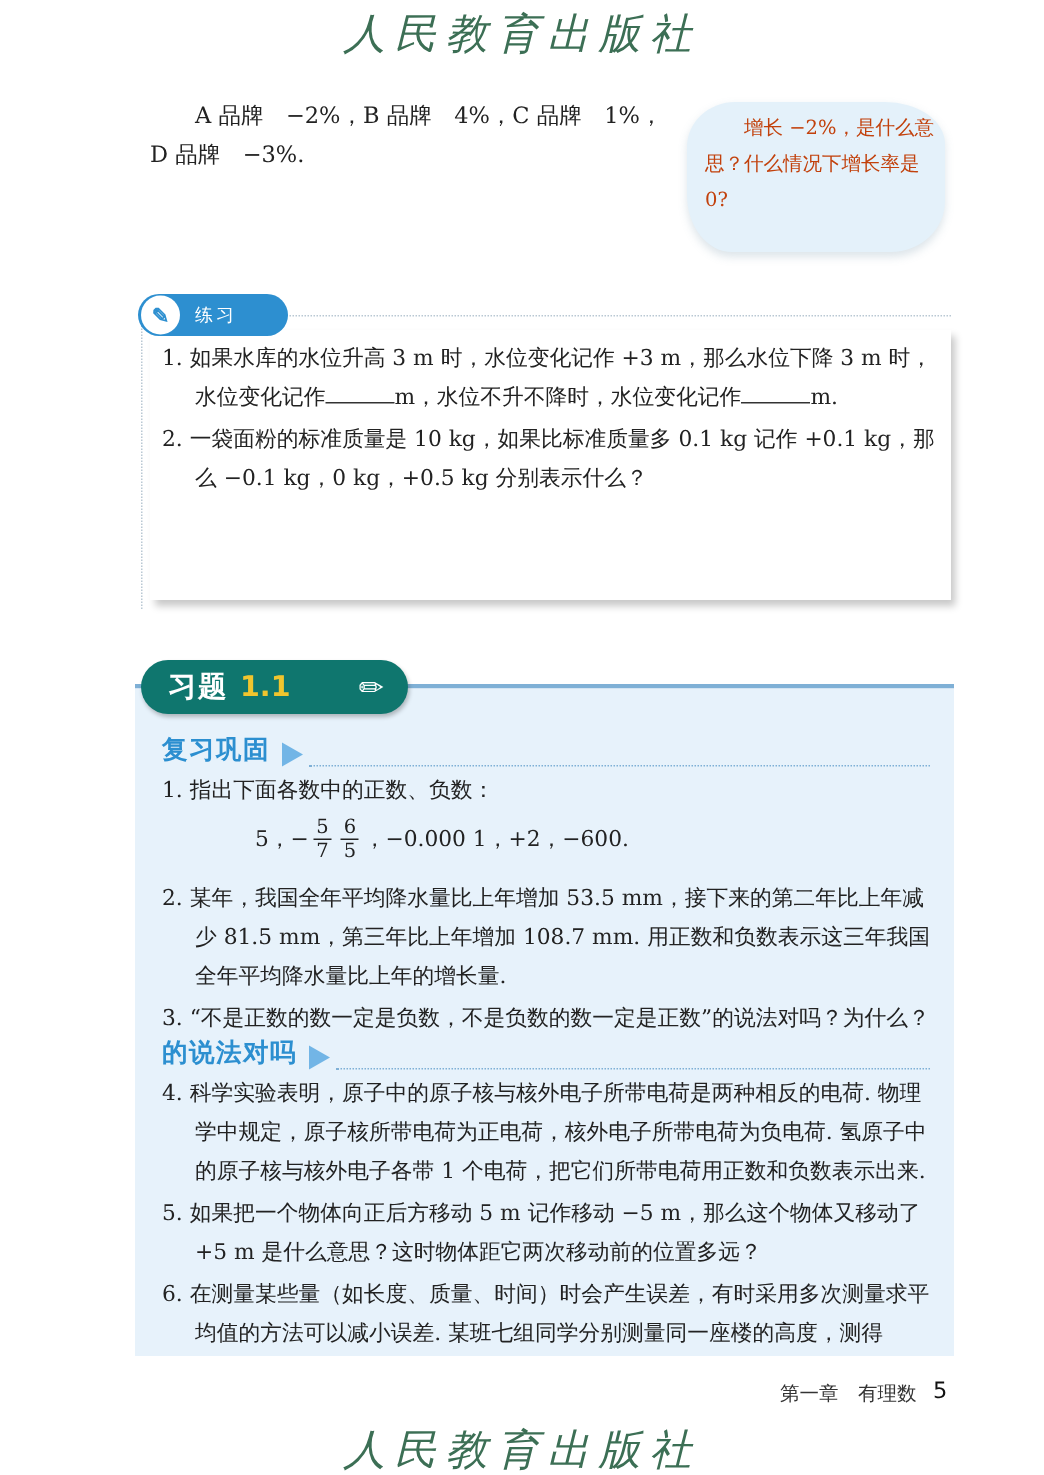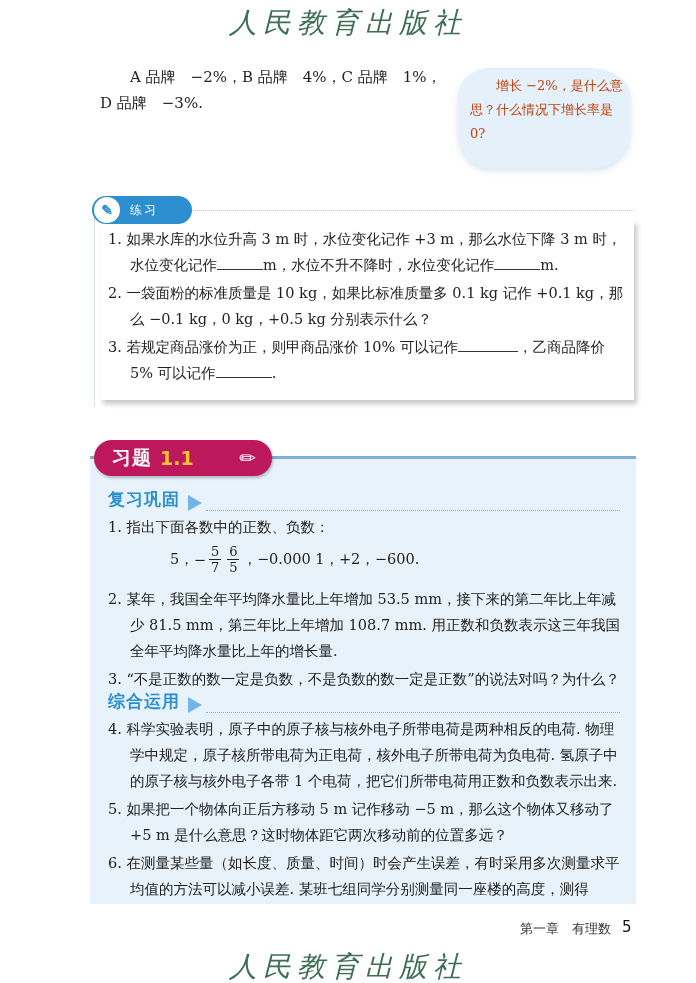--- a/index.html
+++ b/index.html
@@ -34,21 +34,21 @@
   .practice-label { color:#fff; font-family:"DejaVu Sans",sans-serif; font-size:12px;
                     margin-left:10px; letter-spacing:2px; }
   .practice-list { position:absolute; left:108px; top:226px; width:518px; font-size:14.5px;
                    line-height:26px; }
   .item { margin:0 0 2px 0; padding-left:22px; text-indent:-22px; }
   .blank { display:inline-block; border-bottom:1px solid #333; height:16px; vertical-align:baseline; }
 
   .exercise { position:absolute; left:90px; top:440px; width:546px; height:464px; }
   .exercise-line { position:absolute; left:0; right:0; top:16px; height:3px; background:#7fb0d6; }
   .exercise-bg { position:absolute; left:0; right:0; top:19px; bottom:0; background:#e7f2fb; }
-  .exercise-tab { position:absolute; left:4px; top:0; width:178px; height:36px; background:#be185d;
+  .exercise-tab { position:absolute; left:4px; top:0; width:178px; height:36px; background:#0f766e;
                   border-radius:18px; box-shadow:1px 2px 3px rgba(0,0,0,0.25);
                   display:flex; align-items:center; }
   .ex-title { color:#fff; font-family:"DejaVu Sans",sans-serif; font-weight:bold; font-size:19px;
               margin-left:18px; letter-spacing:1px; }
   .ex-num { color:#f0c52e; font-family:"DejaVu Sans",sans-serif; font-weight:bold; font-size:19px;
             margin-left:8px; }
   .pencil { margin-left:auto; margin-right:16px; color:#fff; font-size:20px; }
 
   .sub-head { position:absolute; left:108px; display:flex; align-items:flex-end; width:512px; }
   .sub-label { color:#2c8fd0; font-family:"DejaVu Sans",sans-serif; font-weight:bold; font-size:17px; letter-spacing:1px; }
@@ -88,24 +88,20 @@
 
 <div class="practice-list">
   <p class="item">
     <span>1.</span>
     <span>如果水库的水位升高 3 m 时，水位变化记作 +3 m，那么水位下降 3 m 时，水位变化记作</span><span class="blank" style="width:46px"></span><span>m，水位不升不降时，水位变化记作</span><span class="blank" style="width:46px"></span><span>m.</span>
   </p>
   <p class="item">
     <span>2.</span>
     <span>一袋面粉的标准质量是 10 kg，如果比标准质量多 0.1 kg 记作 +0.1 kg，那么 −0.1 kg，0 kg，+0.5 kg 分别表示什么？</span>
   </p>
-  <p class="item">
-    <span>3.</span>
-    <span>若规定商品涨价为正，则甲商品涨价 10% 可以记作</span><span class="blank" style="width:60px"></span><span>，乙商品降价 5% 可以记作</span><span class="blank" style="width:56px"></span><span>.</span>
-  </p>
 </div>
 
 <div class="exercise">
   <div class="exercise-line"></div>
   <div class="exercise-bg"></div>
   <div class="exercise-tab">
     <span class="ex-title">习题</span>
     <span class="ex-num">1.1</span>
     <span class="pencil">✏</span>
   </div>
@@ -143,21 +139,21 @@
     <span>2.</span>
     <span>某年，我国全年平均降水量比上年增加 53.5 mm，接下来的第二年比上年减少 81.5 mm，第三年比上年增加 108.7 mm. 用正数和负数表示这三年我国全年平均降水量比上年的增长量.</span>
   </p>
   <p class="item">
     <span>3.</span>
     <span>“不是正数的数一定是负数，不是负数的数一定是正数”的说法对吗？为什么？</span>
   </p>
 </div>
 
 <div class="sub-head" style="top:690px">
-  <span class="sub-label">综合运用</span>
+  <span class="sub-label">的说法对吗</span>
   <span class="sub-arrow"></span>
   <span class="sub-dots"></span>
 </div>
 
 <div class="ex-list" style="top:716px">
   <p class="item">
     <span>4.</span>
     <span>科学实验表明，原子中的原子核与核外电子所带电荷是两种相反的电荷. 物理学中规定，原子核所带电荷为正电荷，核外电子所带电荷为负电荷. 氢原子中的原子核与核外电子各带 1 个电荷，把它们所带电荷用正数和负数表示出来.</span>
   </p>
   <p class="item">

